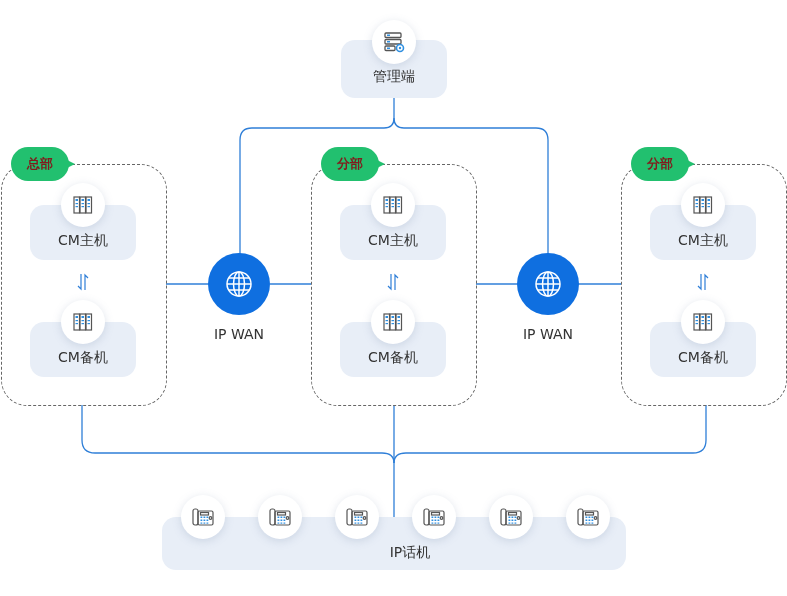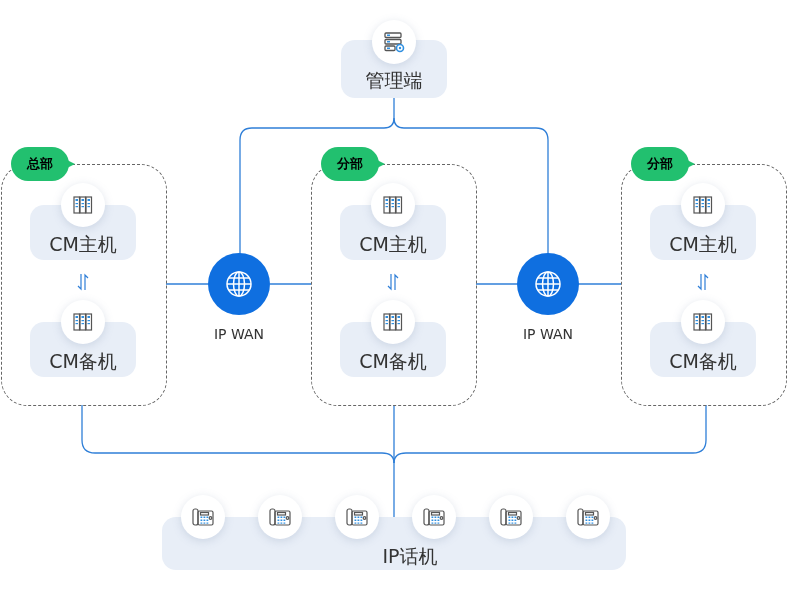--- a/index.html
+++ b/index.html
@@ -1,22 +1,22 @@
 <!DOCTYPE html>
 <html><head>
 <meta charset="utf-8">
 <style>
   html,body{margin:0;padding:0;background:#ffffff;}
   body{width:787px;height:596px;position:relative;overflow:hidden;font-family:"DejaVu Sans","Liberation Sans",sans-serif;color:#333;}
   svg.lines{position:absolute;left:0;top:0;}
   .card{position:absolute;background:#e8eef7;border-radius:14px;}
-  .card-label{position:absolute;left:0;right:0;text-align:center;font-size:19px;color:#333;}
+  .card-label{position:absolute;left:0;right:0;text-align:center;font-size:14px;color:#333;}
   .icon-circle{position:absolute;width:44px;height:44px;border-radius:50%;background:#fff;box-shadow:0 2px 8px rgba(120,140,170,0.25);display:flex;align-items:center;justify-content:center;}
   .group{position:absolute;border:1.3px dashed #666;border-radius:26px;}
-  .tag{position:absolute;height:34px;width:58px;background:#22c06f;border-radius:17px;color:#000000;font-size:13px;font-weight:bold;display:flex;align-items:center;justify-content:center;}
+  .tag{position:absolute;height:34px;width:58px;background:#22c06f;border-radius:17px;color:#7f1d1d;font-size:13px;font-weight:bold;display:flex;align-items:center;justify-content:center;}
   .tag::after{content:"";position:absolute;right:-6px;top:13px;border-left:8px solid #22c06f;border-top:4px solid transparent;border-bottom:4px solid transparent;}
   .wan{position:absolute;width:62px;height:62px;border-radius:50%;background:#0f6fe0;display:flex;align-items:center;justify-content:center;}
   .wan-label{position:absolute;font-size:14px;color:#333;text-align:center;width:80px;}
   .sync{position:absolute;width:14px;height:20px;}
 </style>
 </head>
 <body>
 
 <svg class="lines" width="787" height="596">
   <g fill="none" stroke="#2f7fd8" stroke-width="1.3">

